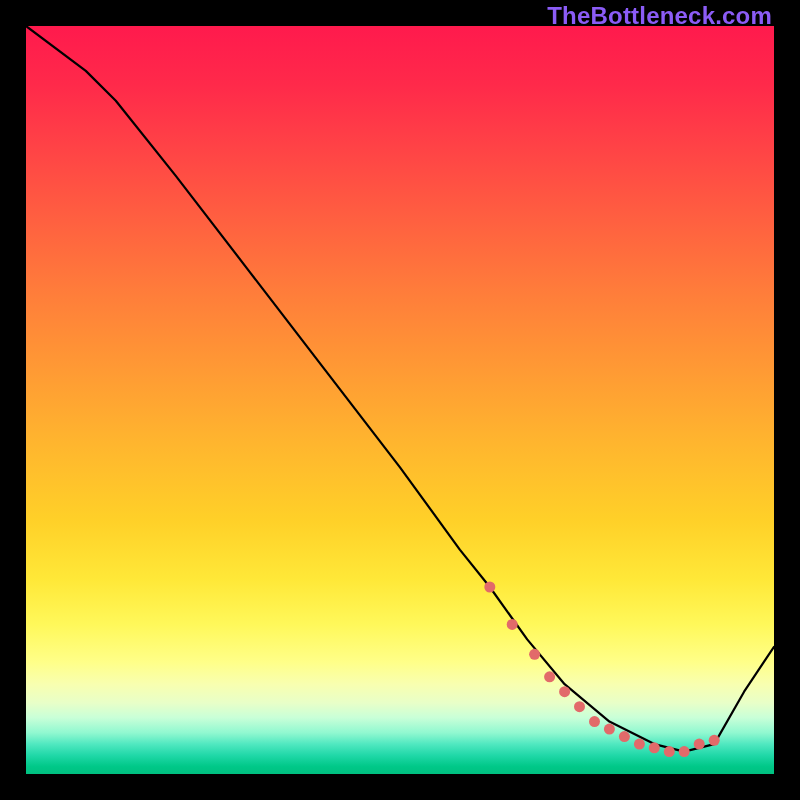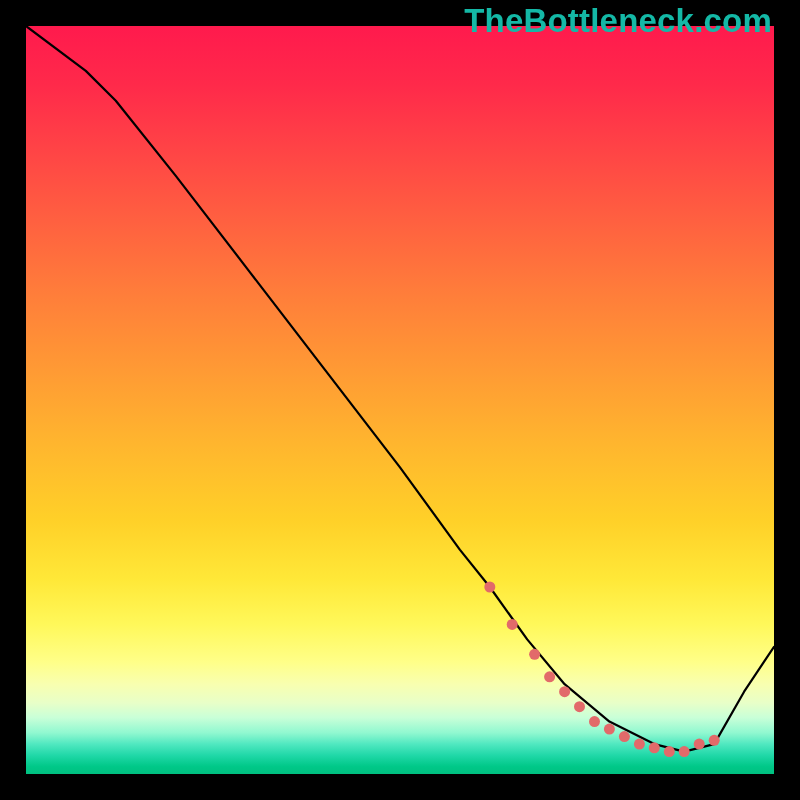--- a/index.html
+++ b/index.html
@@ -44,23 +44,23 @@
       #20d8a8 97.5%,
       #00c888 99%,
       #00c080 100%
     );
   }
   .watermark {
     position: absolute;
     top: 2px;
     right: 28px;
     font-family: Arial, Helvetica, sans-serif;
-    font-size: 33px;
+    font-size: 24px;
     font-weight: 600;
-    color: #14b8a6;
+    color: #8b5cf6;
     letter-spacing: 0.2px;
   }
   svg.curve {
     position: absolute;
     top: 0;
     left: 0;
     width: 748px;
     height: 748px;
   }
 </style>

